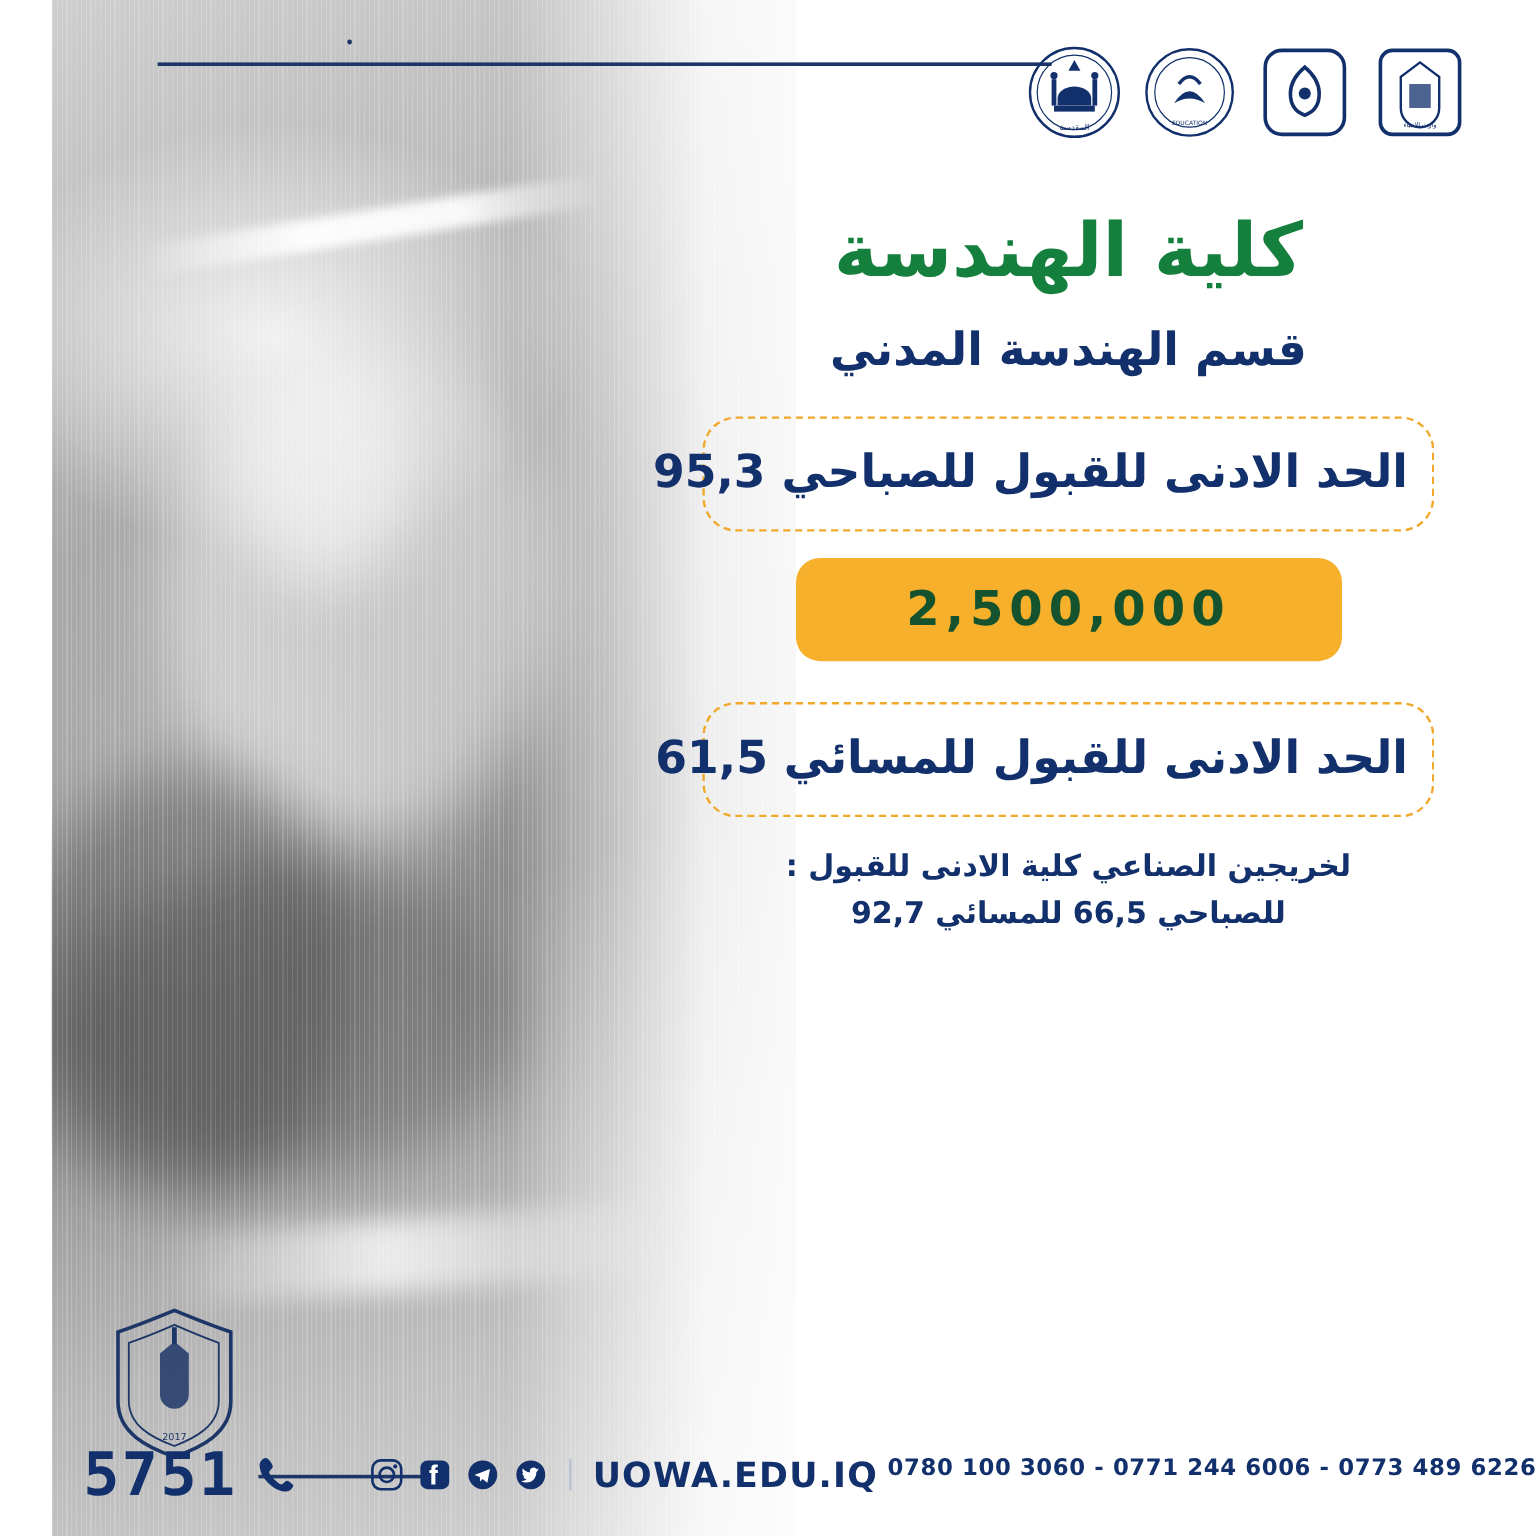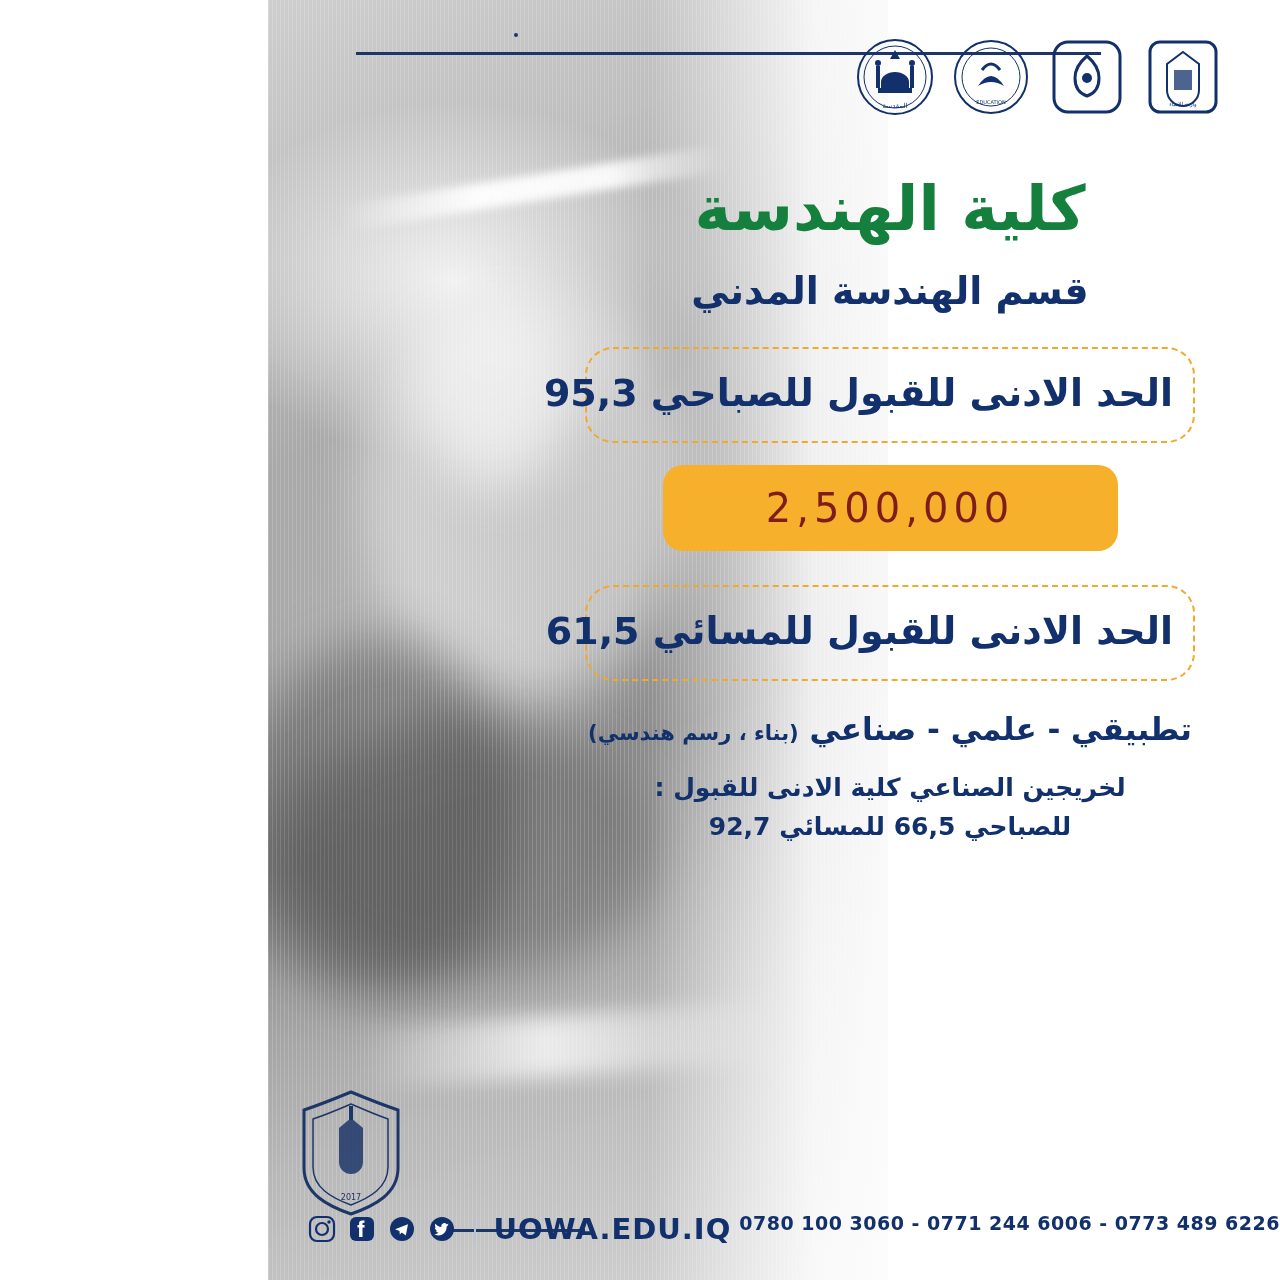--- a/index.html
+++ b/index.html
@@ -4,21 +4,21 @@
 <style>
   * { box-sizing: border-box; margin: 0; padding: 0; }
   html, body {
     width: 1280px; height: 1280px;
     font-family: "DejaVu Sans", "Liberation Sans", sans-serif;
     background: #ffffff;
     overflow: hidden;
   }
   .poster {
     position: relative;
-    width: 1012px; height: 1280px;
+    width: 1237px; height: 1280px;
     background: #ffffff;
     overflow: hidden;
   }
 
   
   .photo {
     position: absolute;
     left: 0; top: 0;
     width: 620px; height: 1280px;
     background:
@@ -130,23 +130,23 @@
 
   .fee-box {
     margin: 22px auto 0;
     width: 455px;
     height: 86px;
     background: #f6b02c;
     border-radius: 20px;
     display: flex; align-items: center; justify-content: center;
   }
   .fee-box span {
-    color: #7f1d1d;
+    color: #14532d;
     font-size: 40px;
-    font-weight: 400;
+    font-weight: 700;
     letter-spacing: 5px;
     direction: ltr;
   }
 
   .branches {
     margin-top: 30px;
     font-size: 31px;
     font-weight: 700;
     color: #12306b;
     white-space: nowrap;
@@ -159,21 +159,21 @@
     margin-top: 22px;
     font-size: 25px;
     font-weight: 700;
     color: #12306b;
     line-height: 1.55;
   }
 
   
   .seal {
     position: absolute;
-    left: 26px; bottom: 62px;
+    left: 45px; bottom: 62px;
     width: 115px; height: 130px;
   }
   .bottom-rule {
     position: absolute;
     left: 172px; bottom: 48px;
     width: 145px; height: 3px;
     background: #1d3668;
   }
 
   
@@ -285,24 +285,20 @@
 
     <div class="fee-box">
       <span>2,500,000</span>
     </div>
 
     <div class="dashed-box">
       <div class="line">الحد الادنى للقبول للمسائي 61,5</div>
     </div>
 
 
-    <div class="branches">
-      <span>تطبيقي - علمي - صناعي</span>
-      <span class="small">(بناء ، رسم هندسي)</span>
-    </div>
 
     <div class="note">
       <div>لخريجين الصناعي كلية الادنى للقبول :</div>
       <div>للصباحي 66,5 للمسائي 92,7</div>
     </div>
   </div>
 
   <div class="seal">
     <svg viewBox="0 0 115 130" width="115" height="130" aria-hidden="true">
       <path d="M57 4 C86 16 104 22 104 22 v58 c0 26 -24 38 -47 46 C34 118 10 106 10 80 V22 S28 16 57 4 z" fill="none" stroke="#1d3668" stroke-width="3"></path>

